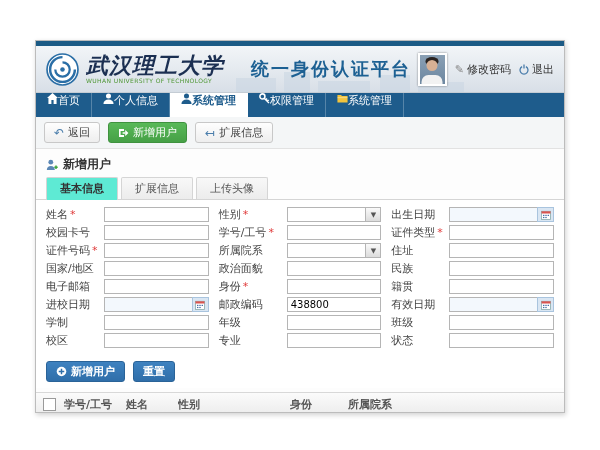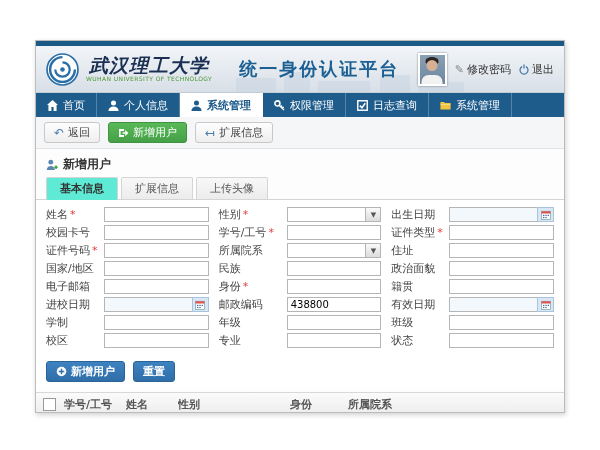--- a/index.html
+++ b/index.html
@@ -9,39 +9,39 @@
        border:1px solid #bcbcbc;box-shadow:1px 2px 5px rgba(0,0,0,.18);
        display:flex;flex-direction:column;overflow:hidden;}
   .topstrip{height:5px;background:#1b5a85;flex:none;}
   
   .header{height:46px;flex:none;background:linear-gradient(#f2f5f8,#d8dfe7);
           border-bottom:1px solid #c4ccd4;position:relative;display:flex;align-items:center;padding:0 10px;}
   .wm{position:absolute;bottom:0;background:#c9d5e1;opacity:.55;}
   .logo{width:33px;height:33px;flex:none;margin-right:7px;position:relative;z-index:1;}
   .uni{position:relative;z-index:1;line-height:1;}
   .uni-cn{font-family:Liberation Sans, sans-serif;font-style:italic;font-weight:bold;
-          font-size:19px;color:#1b2f52;letter-spacing:1px;white-space:nowrap;text-align:center;}
+          font-size:22px;color:#1b2f52;letter-spacing:1px;white-space:nowrap;text-align:center;}
   .uni-en{font-size:6px;color:#4d9633;letter-spacing:.4px;margin-top:1px;white-space:nowrap;}
   .plat{font-size:18px;font-weight:bold;color:#1c6093;margin-left:27px;letter-spacing:2px;
         position:relative;z-index:1;white-space:nowrap;}
   .huser{margin-left:auto;display:flex;align-items:center;gap:8px;font-size:11px;color:#333;
          position:relative;z-index:1;}
   .avatar{width:25px;height:29px;background:linear-gradient(#8aa0b5,#6d87a0);border:2px solid #fff;
           box-shadow:0 0 2px rgba(0,0,0,.45);position:relative;overflow:hidden;flex:none;}
   .av-hair{position:absolute;top:2px;left:50%;transform:translateX(-50%);width:13px;height:8px;
            background:#2a2320;border-radius:50% 50% 40% 40%;}
   .av-head{position:absolute;top:5px;left:50%;transform:translateX(-50%);width:11px;height:11px;
            background:#d7b094;border-radius:50%;}
   .av-body{position:absolute;bottom:-1px;left:50%;transform:translateX(-50%);width:21px;height:10px;
            background:#f2f2f2;border-radius:7px 7px 0 0;}
   .hlink{display:inline-flex;align-items:center;gap:3px;cursor:pointer;white-space:nowrap;}
   .pencil{color:#888;font-size:11px;}
   
   .nav{display:flex;background:#1e5c8c;height:24px;flex:none;font-size:11px;color:#fff;}
-  .nav-item{display:flex;align-items:center;gap:5px;padding:0 11px;cursor:pointer;
+  .nav-item{display:flex;padding:0 11px;cursor:pointer;
             border-right:1px solid rgba(255,255,255,.25);white-space:nowrap;}
   .nav-item.active{background:#fff;color:#1e5c8c;font-weight:bold;}
   .ni{width:11px;height:11px;display:inline-flex;flex:none;}
   .ni svg{width:100%;height:100%;}
   .ic-yellow{color:#f2c43d;}
   
   .appbody{flex:1;background:#fdfdfd;display:flex;flex-direction:column;overflow:hidden;}
   .toolbar{flex:none;background:#f4f6f7;border-bottom:1px solid #e2e2e2;padding:5px 8px;
            display:flex;gap:8px;align-items:center;}
   .btn{display:inline-flex;align-items:center;gap:4px;font-size:11px;border-radius:3px;
@@ -159,29 +159,20 @@
         <div class="nav-item">
           <span class="ni">
             <svg viewBox="0 0 10 10">
               <circle cx="3.1" cy="3.1" r="2.3" fill="none" stroke="currentColor" stroke-width="1.4"></circle>
               <path d="M4.7 4.7l4.4 4.4M7.5 7.5l1.3-1.2M6.2 6.2l1.2-1.1" stroke="currentColor" stroke-width="1.3" fill="none"></path>
             </svg>
           </span>
           <span>权限管理</span>
         </div>
         <div class="nav-item">
-          <span class="ni">
-            <svg viewBox="0 0 10 10">
-              <rect x="0.7" y="0.7" width="8.6" height="8.6" fill="none" stroke="currentColor" stroke-width="1.3"></rect>
-              <path d="M2.6 5.1l1.9 2 3-4.1" stroke="currentColor" stroke-width="1.4" fill="none"></path>
-            </svg>
-          </span>
-          <span>日志查询</span>
-        </div>
-        <div class="nav-item">
           <span class="ni ic-yellow">
             <svg viewBox="0 0 10 10">
               <path fill="currentColor" d="M0.4 1.8h3.2l1 1h5v5.8h-9.2z"></path>
               <path fill="rgba(255,255,255,.4)" d="M0.4 3.8h9.2v.9H0.4z"></path>
             </svg>
           </span>
           <span>系统管理</span>
         </div>
       </nav>
 
@@ -277,25 +268,25 @@
           </div>
           <div class="cell">
             <span class="lbl"><span>住址</span></span>
             <input class="txt" style="">
           </div>
           <div class="cell">
             <span class="lbl"><span>国家/地区</span></span>
             <input class="txt" style="">
           </div>
           <div class="cell">
+            <span class="lbl"><span>政治面貌</span></span>
+            <input class="txt" style="">
+          </div>
+          <div class="cell">
             <span class="lbl"><span>民族</span></span>
-            <input class="txt" style="">
-          </div>
-          <div class="cell">
-            <span class="lbl"><span>政治面貌</span></span>
             <input class="txt" style="">
           </div>
           <div class="cell">
             <span class="lbl"><span>电子邮箱</span></span>
             <input class="txt" style="">
           </div>
           <div class="cell">
             <span class="lbl"><span>身份</span><span class="req">*</span></span>
             <input class="txt" style="">
           </div>

